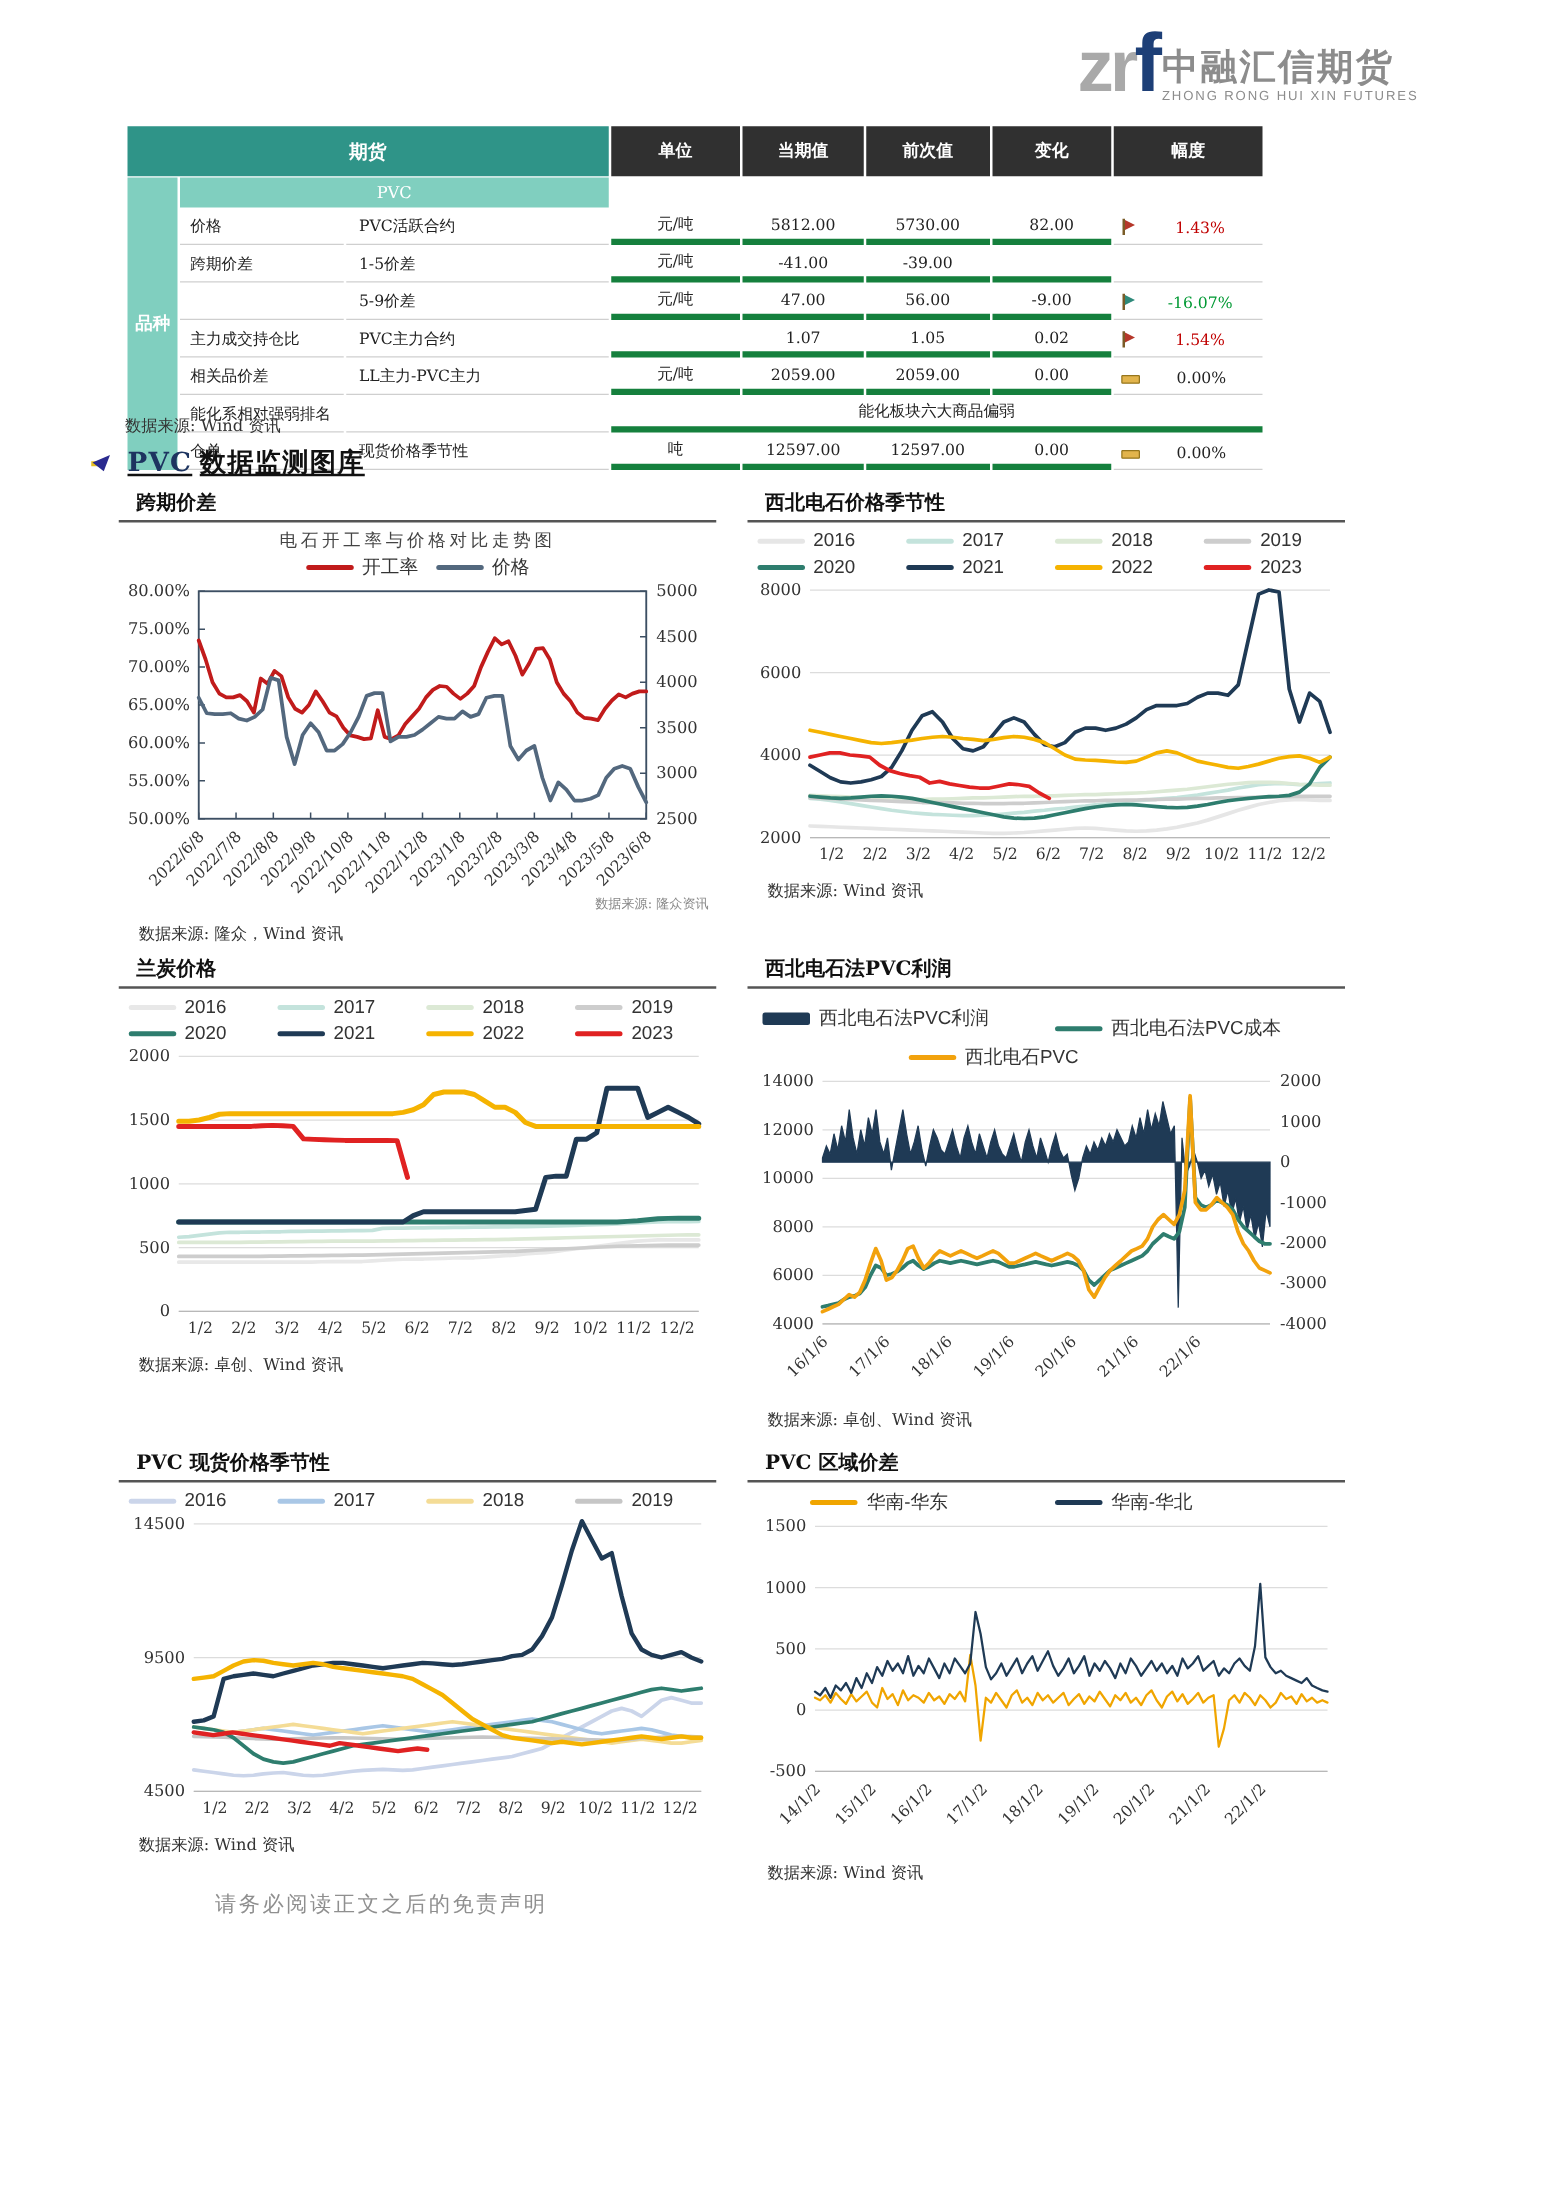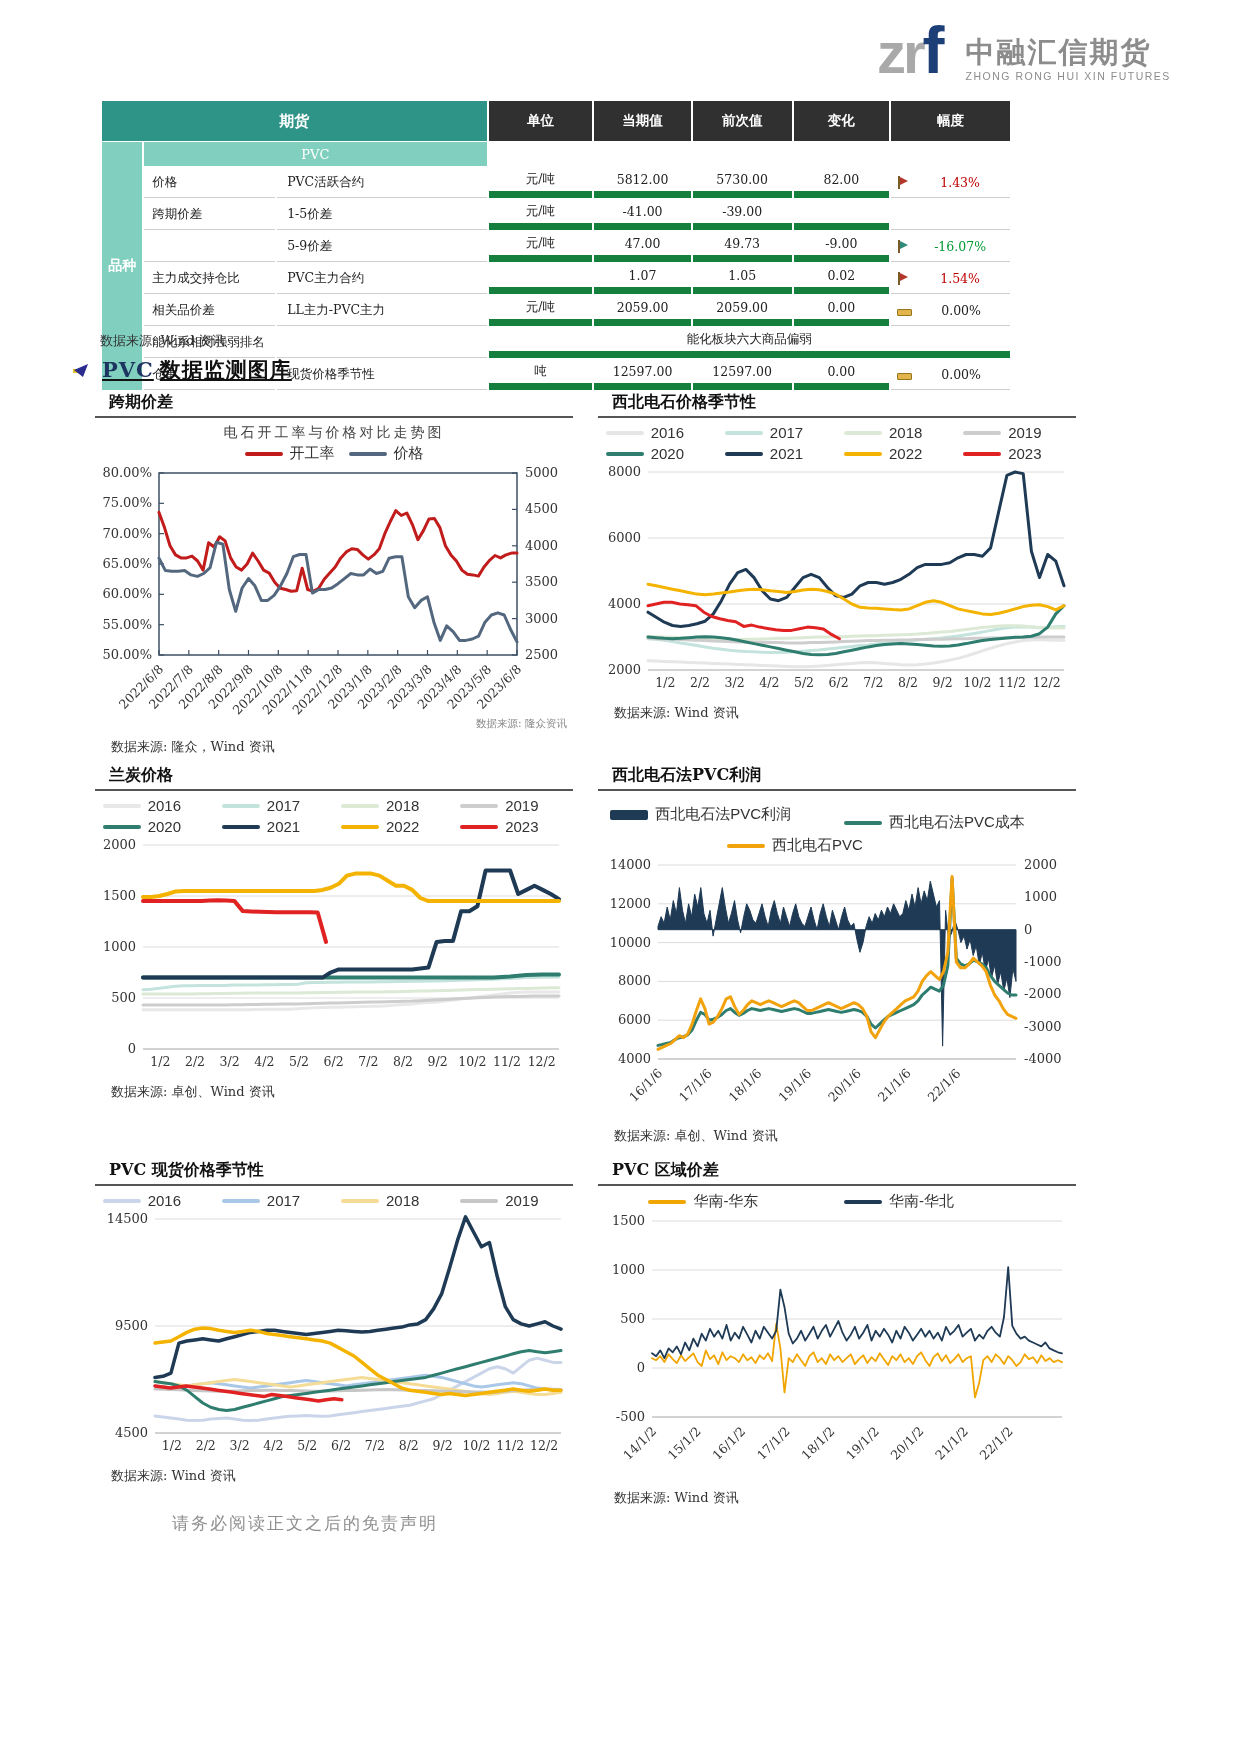--- a/index.html
+++ b/index.html
@@ -1,36 +1,36 @@
 <!DOCTYPE html>
 <html><head>
 <meta charset="utf-8">
 <style>
   html,body{margin:0;padding:0;background:#fff;}
   body{width:1241px;height:1755px;position:relative;font-family:"DejaVu Serif","Liberation Serif",serif;color:#222;}
   .abs{position:absolute;}
   
-  .logo{left:862px;top:18px;display:flex;align-items:center;gap:21px;margin-left:15px;}
+  .logo{left:862px;top:18px;display:flex;align-items:center;gap:0;}
   .logo-mark{font-family:"Liberation Sans",sans-serif;font-weight:bold;line-height:64px;}
   .logo-zr{font-size:58px;color:#a9a9a9;letter-spacing:-3px;}
   .logo-f{font-size:66px;color:#1d3f77;}
   .logo-text{display:flex;flex-direction:column;justify-content:center;}
   .logo-cn{font-size:29px;font-weight:bold;color:#8c8c8c;letter-spacing:2px;line-height:34px;}
   .logo-en{font-family:"Liberation Sans",sans-serif;font-size:10.5px;color:#8c8c8c;letter-spacing:1.5px;line-height:14px;}
   
   .tblwrap{left:100px;top:100px;width:912px;}
   table{border-collapse:separate;border-spacing:2px 1px;width:912px;table-layout:fixed;}
   td{font-size:12.5px;text-align:center;padding:2px 2px;height:20px;overflow:hidden;white-space:nowrap;}
   .h-teal{background:#2f9488;color:#fff;font-size:15px;font-weight:bold;height:36px;}
   .h-dark{background:#303030;color:#fff;font-size:13.5px;font-weight:bold;height:36px;}
   .cat-col{background:#80cfbf;color:#fff;font-size:14px;font-weight:bold;width:40px;}
   .pvc-band{background:#80cfbf;color:#fff;font-size:13px;height:20px;}
   .c2{text-align:left;padding-left:8px;border-bottom:1px solid #cfcfcf;}
   .c3{text-align:left;padding-left:10px;border-bottom:1px solid #cfcfcf;}
-  .dcell{border-bottom:7px solid #15803d;}
+  .dcell{border-bottom:5px solid #15803d;}
   td.amptd{border-bottom:1px solid #cfcfcf;padding:0;}
   .ampwrap{display:flex;align-items:center;height:100%;}
   .flagbox{display:inline-block;width:13px;height:13px;position:relative;margin-left:6px;flex:0 0 13px;}
   .flag-red::before,.flag-green::before{content:"";position:absolute;left:1px;top:0;width:1.5px;height:13px;background:#7a5c28;}
   .flag-red::after{content:"";position:absolute;left:2.5px;top:1px;border-top:4px solid transparent;border-bottom:4px solid transparent;border-left:8px solid #b5372a;}
   .flag-green::after{content:"";position:absolute;left:2.5px;top:1px;border-top:4px solid transparent;border-bottom:4px solid transparent;border-left:8px solid #2f8a7a;}
   .flag-dash{width:13px;height:5px;background:#e2b44c;border:1px solid #96761d;border-radius:1px;margin-top:4px;}
   .amp-text{flex:1;text-align:center;font-size:12.5px;}
   .amp-red{color:#c00000;} .amp-green{color:#009933;} .amp-black{color:#222;}
   .tbl-source{left:100px;top:332px;font-size:13px;color:#333;}
@@ -119,21 +119,21 @@
               <span class="flagbox"></span>
               <span class="amp-text amp-black"></span>
             </div>
           </td>
     </tr>
     <tr>
       <td class="c2"></td>
       <td class="c3">5-9价差</td>
       <td class="dcell">元/吨</td>
       <td class="dcell">47.00</td>
-      <td class="dcell">49.73</td>
+      <td class="dcell">56.00</td>
       <td class="dcell">-9.00</td>
       <td class="amptd">
             <div class="ampwrap">
               <span class="flagbox flag-green"></span>
               <span class="amp-text amp-green">-16.07%</span>
             </div>
           </td>
     </tr>
     <tr>
       <td class="c2">主力成交持仓比</td>

